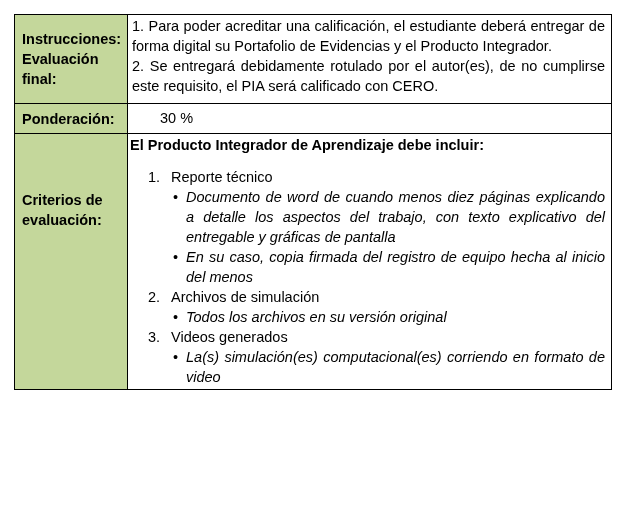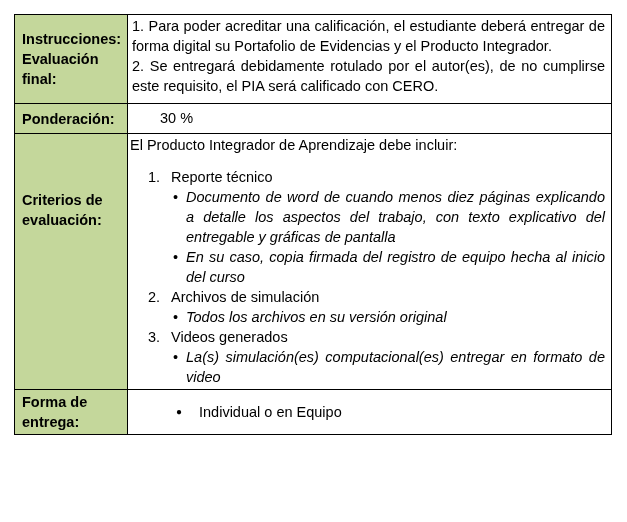--- a/index.html
+++ b/index.html
@@ -53,20 +53,21 @@
   tr.r-instr{height:89px;}
   tr.r-pond{height:30px;}
   tr.r-crit{height:244px;}
   tr.r-forma{height:41px;}
   tr.r-medio{height:44px;}
   .para{
     text-align:justify;
   }
   .c-intro{
     margin-left:-2px;
+    font-weight:bold;
   }
   .num-item{
     display:flex;
     margin-left:16px;
   }
   .num-item.first{margin-top:12px;}
   .num{flex:0 0 23px;}
   .blt-item{
     display:flex;
     margin-left:41px;
@@ -118,47 +119,36 @@
       <div class="num-item first">
         <span class="num">1.</span>
         <span>Reporte técnico</span>
       </div>
       <div class="blt-item">
         <span class="blt">•</span>
         <span class="blt-text">Documento de word de cuando menos diez páginas explicando a detalle los aspectos del trabajo, con texto explicativo del entregable y gráficas de pantalla</span>
       </div>
       <div class="blt-item">
         <span class="blt">•</span>
-        <span class="blt-text">En su caso, copia firmada del registro de equipo hecha al inicio del curso</span>
+        <span class="blt-text">En su caso, copia firmada del registro de equipo hecha al inicio del menos</span>
       </div>
 
       <div class="num-item">
         <span class="num">2.</span>
         <span>Archivos de simulación</span>
       </div>
       <div class="blt-item">
         <span class="blt">•</span>
         <span class="blt-text">Todos los archivos en su versión original</span>
       </div>
 
       <div class="num-item">
         <span class="num">3.</span>
         <span>Videos generados</span>
       </div>
       <div class="blt-item">
         <span class="blt">•</span>
-        <span class="blt-text">La(s) simulación(es) computacional(es) entregar en formato de video</span>
-      </div>
-    </td>
-  </tr>
-  <tr class="r-forma">
-    <td class="label">
-      <div>Forma de entrega:</div>
-    </td>
-    <td class="content v-mid">
-      <div class="v-item">
-        <span class="v-blt">●</span>
-        <span>Individual o en Equipo</span>
+        <span class="blt-text">La(s) simulación(es) computacional(es) corriendo en formato de video</span>
       </div>
     </td>
   </tr>
 </tbody>
   </table>
 
 </body></html>

